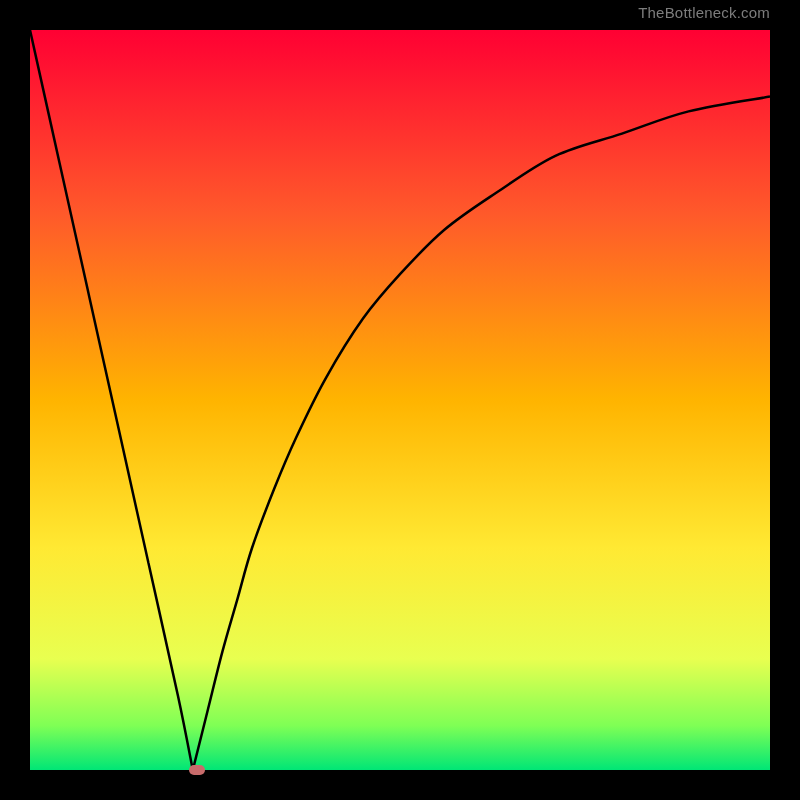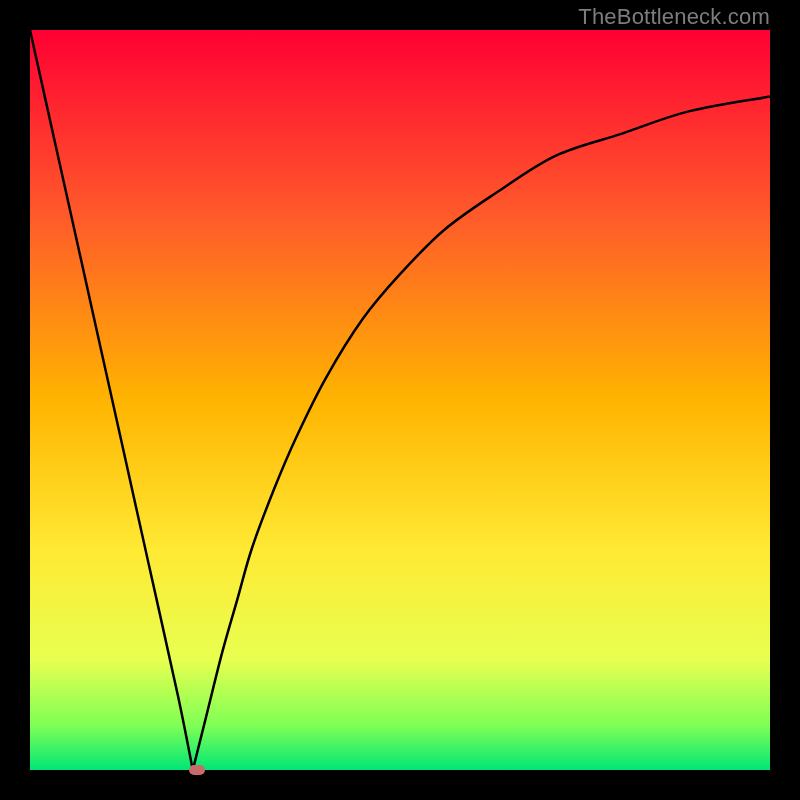--- a/index.html
+++ b/index.html
@@ -33,21 +33,21 @@
       #ffe933 70%,
       #e8ff50 85%,
       #7fff55 94%,
       #00e676 100%);
   }
   .watermark {
     position: absolute;
     top: 4px;
     right: 30px;
     color: #7d7d7d;
-    font-size: 22px;
+    font-size: 15px;
     font-weight: 500;
     letter-spacing: 0.2px;
   }
   svg.curve {
     position: absolute;
     top: 30px;
     left: 30px;
     width: 740px;
     height: 740px;
   }

